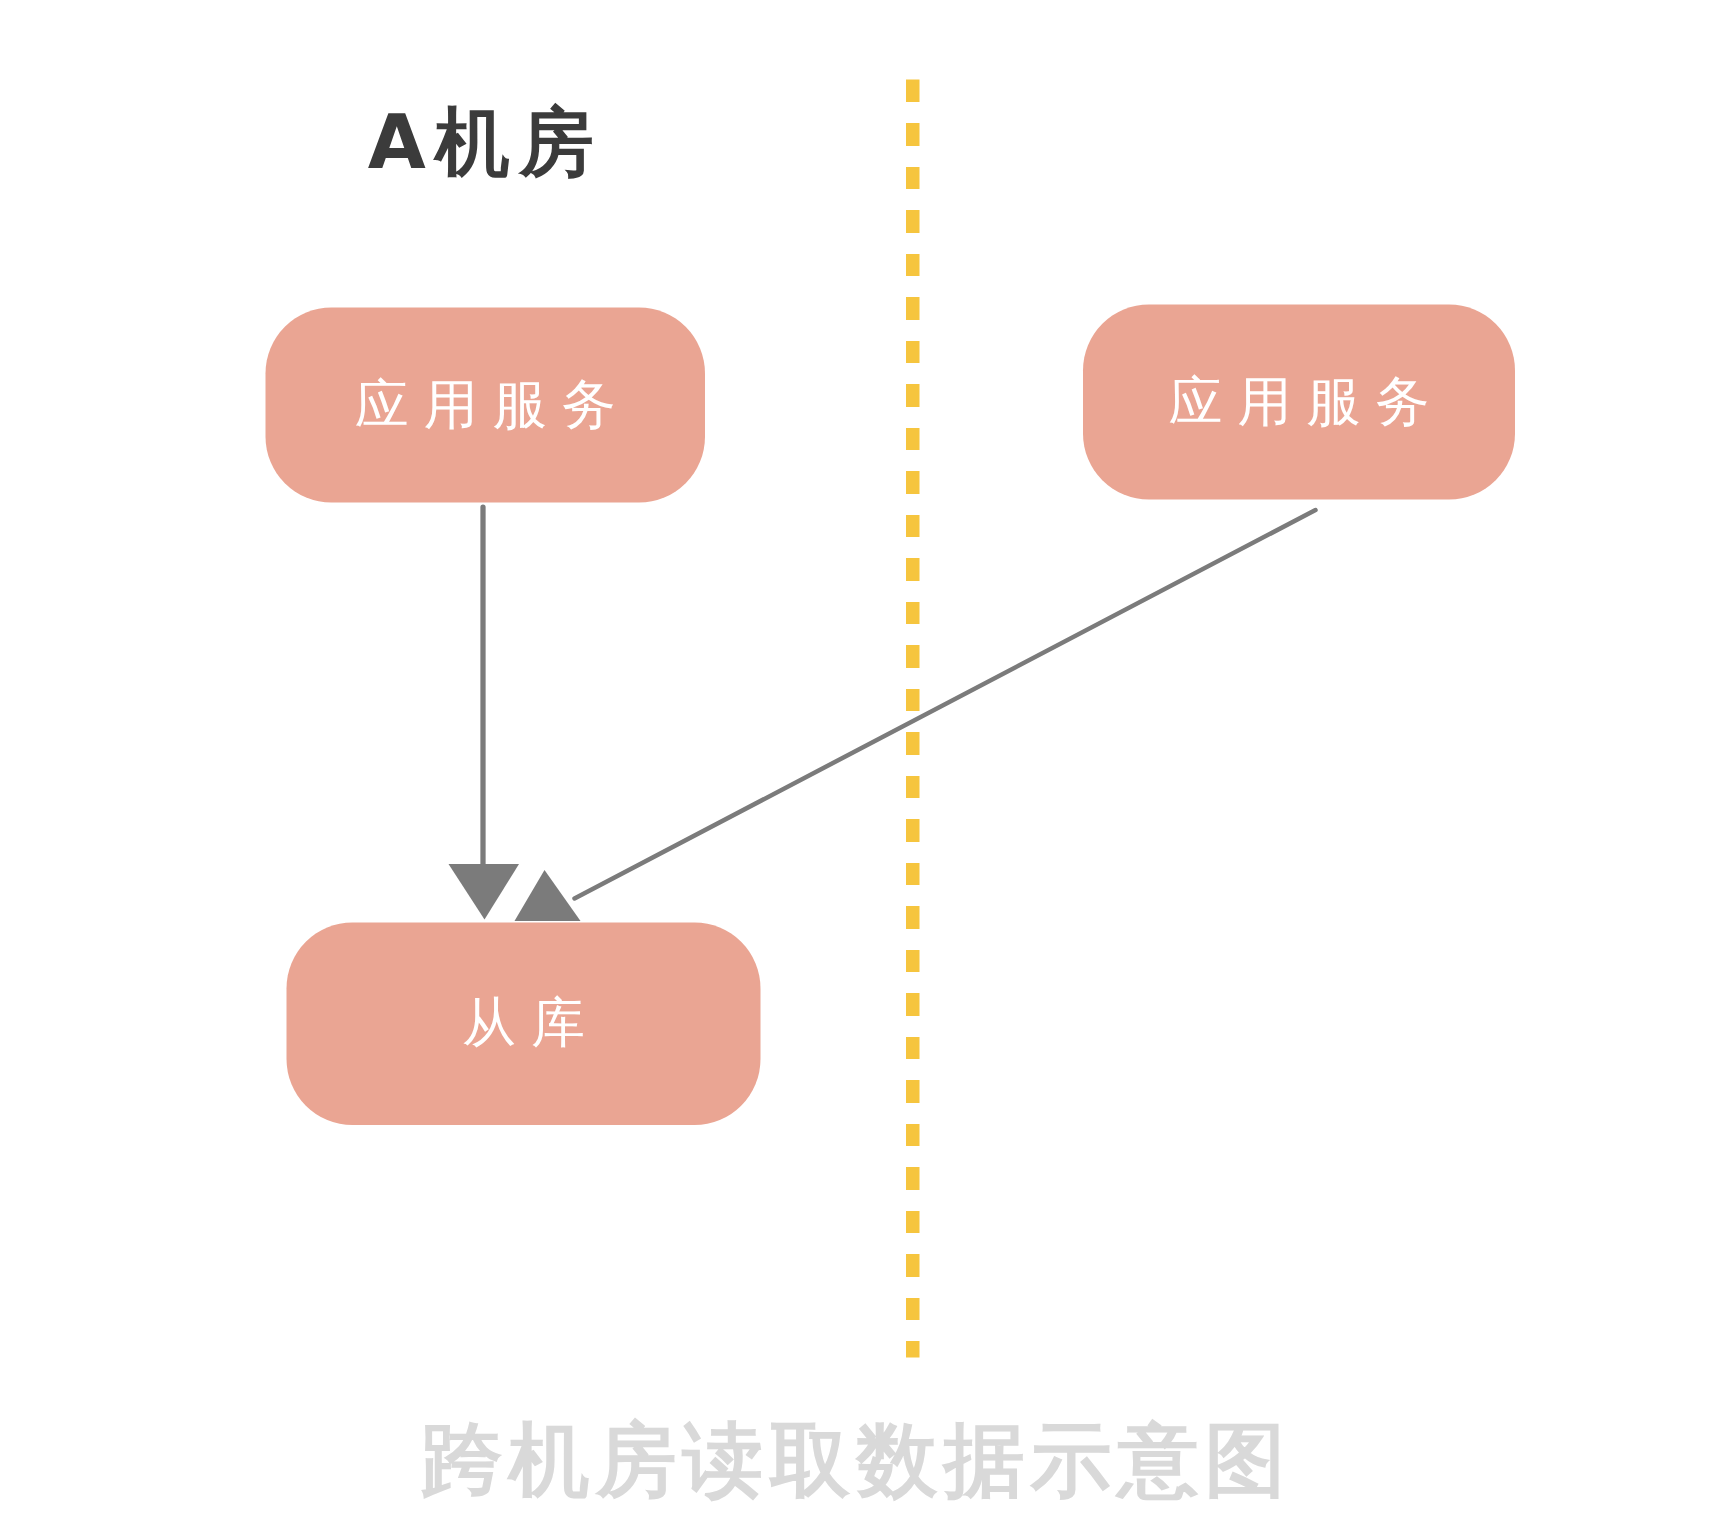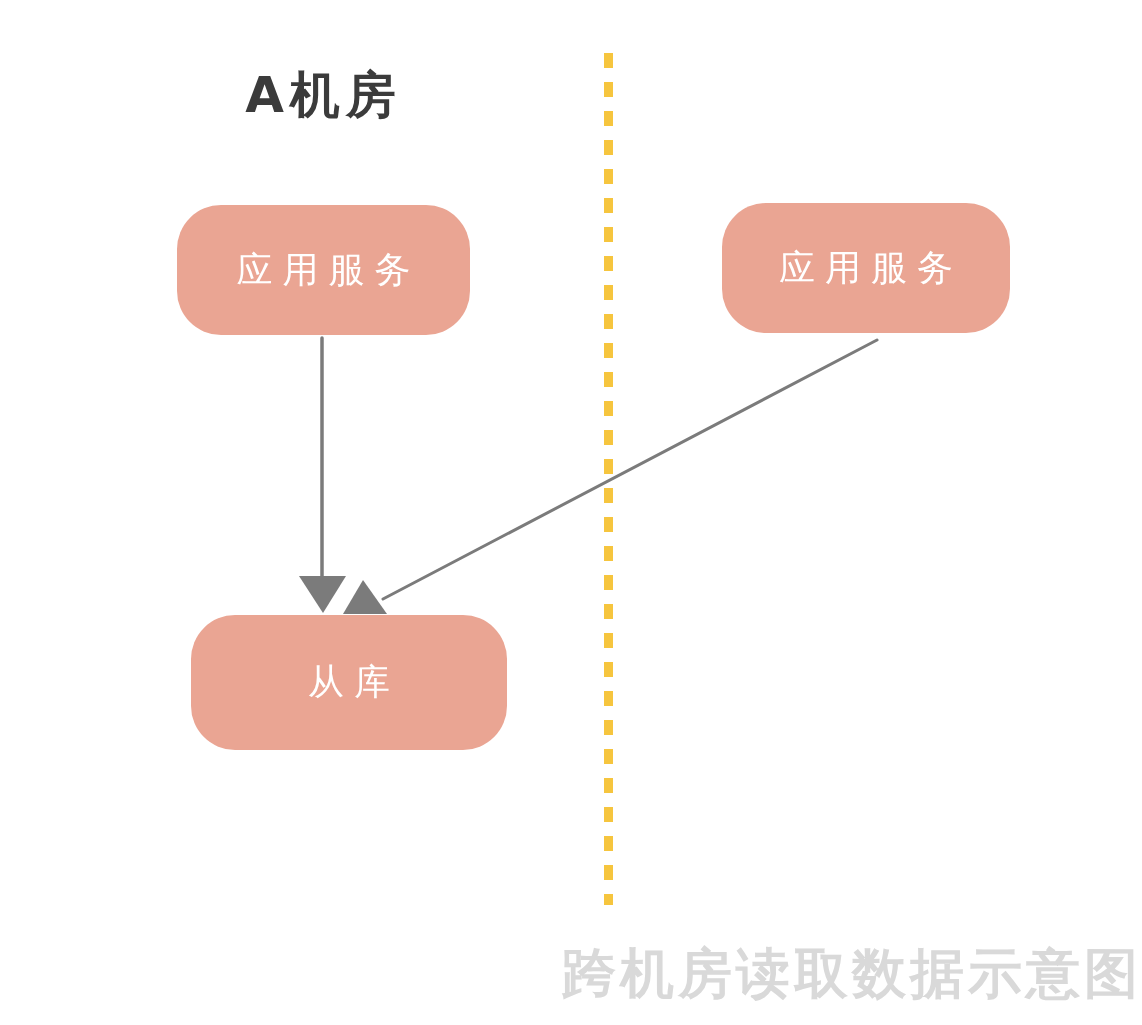--- a/index.html
+++ b/index.html
@@ -68,21 +68,21 @@
     height: 1025px;
     pointer-events: none;
   }
   .arrows line { stroke: var(--arrow); }
   .arrows polygon { fill: var(--arrow); }
   .caption {
     position: absolute;
     left: 0;
     top: 938px;
     width: 1142px;
-    text-align: right;
+    text-align: center;
     font-size: 54px;
     font-weight: bold;
     letter-spacing: 4px;
     color: var(--caption);
   }
 </style>
 </head>
 <body>
 
 <div class="canvas">

